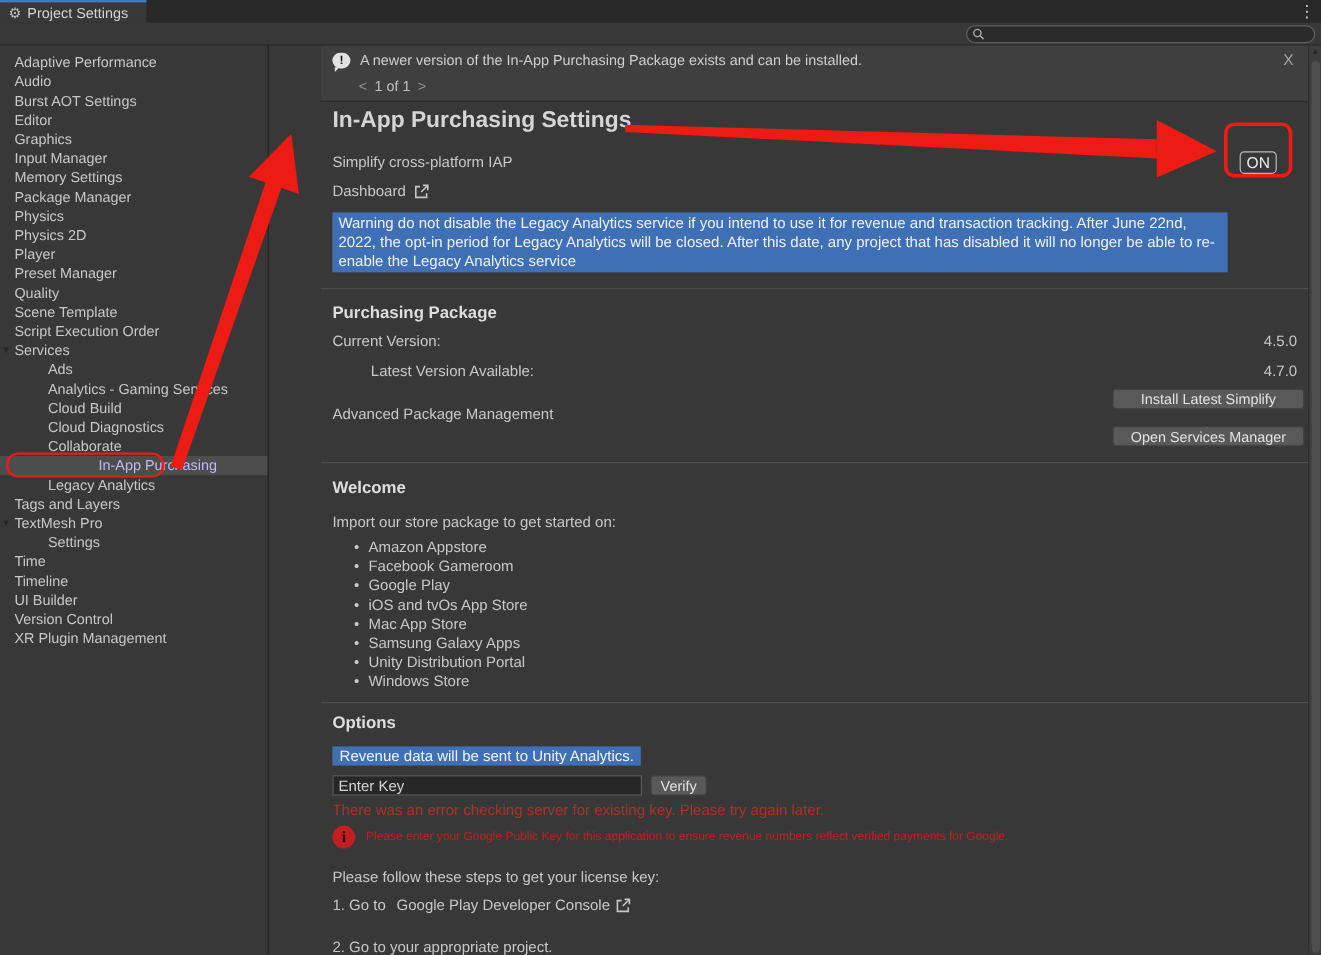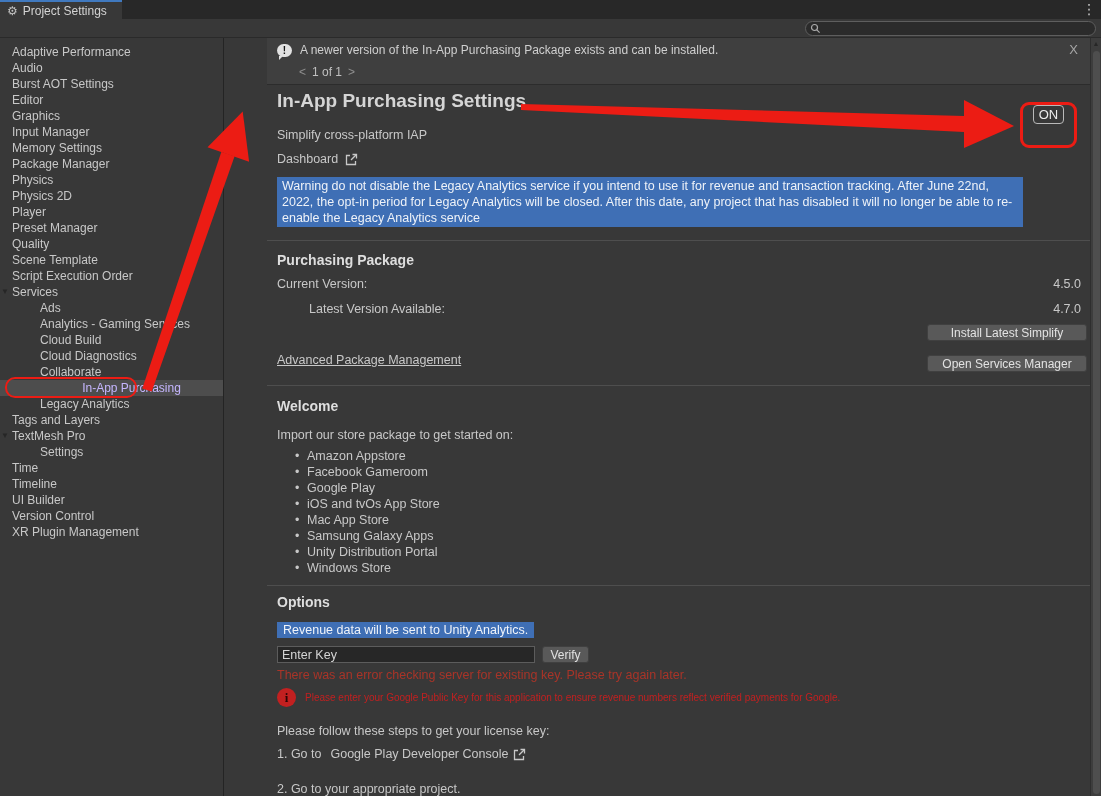--- a/index.html
+++ b/index.html
@@ -74,21 +74,21 @@
   .sec-head{left:10px;font-weight:bold;font-size:14px;color:var(--text-bright);}
   .pp-head{top:214px;} .welcome-head{top:360px;} .options-head{top:556px;}
   .vrow{left:10px;right:9px;display:flex;justify-content:space-between;font-size:12.5px;}
   .cv{top:239px;} .lv{top:264px;margin-left:32px;}
   .ubtn{
     background:#595959;border:1px solid #404040;border-radius:3px;color:#e2e2e2;
     font-family:inherit;font-size:12px;height:17px;line-height:14px;cursor:pointer;
   }
   .btn-right{position:absolute;right:3px;width:160px;}
   .install{top:286px;} .openpm{top:317px;}
-  .adv-label{left:10px;top:315px;text-decoration:underline;}
+  .adv-label{left:10px;top:300px;}
   .welcome-intro{left:10px;top:390px;}
   .stores{left:28px;top:410px;list-style:none;}
   .stores li{height:16px;line-height:16px;font-size:12.5px;color:#c8c8c8;padding-left:12px;position:relative;}
   .stores li::before{content:"•";position:absolute;left:0;color:#c8c8c8;}
   .analytics-note{left:10px;top:584px;display:inline-block;background:var(--accent-blue,#3f6fb5);color:#f0f4fa;padding:1px 6px;font-size:12.5px;}
   .key-row{left:10px;top:608px;display:flex;align-items:center;gap:7px;}
   .key-input{width:258px;height:17px;background:#272727;border:1px solid #5c5c5c;color:#d5d5d5;font-family:inherit;font-size:12.5px;padding:0 4px;outline:none;}
   .verify{width:47px;}
   .error-text{left:10px;top:630px;color:var(--error-red,#a93428);font-size:12.5px;}
   .google-warning{left:10px;top:650px;display:flex;align-items:center;gap:9px;}
@@ -100,21 +100,21 @@
   .google-warning .msg{color:var(--bright-red,#c22020);font-size:10px;}
   .steps-intro{left:10px;top:686px;}
   .step1{left:10px;top:709px;display:flex;align-items:center;gap:5px;}
   .step1 .lnk{margin-left:4px;cursor:pointer;}
   .step2{left:10px;top:744px;}
 
   
   .on-group{
     position:absolute;left:753px;top:64px;width:57px;height:46px;
     border:3px solid var(--annot-red,#ec1c14);border-radius:9px;
-    display:flex;align-items:flex-start;justify-content:center;background:transparent;
+    display:flex;align-items:flex-end;justify-content:center;background:transparent;
   }
   .on-btn{background:transparent;border:1px solid #b9b9b9;border-radius:4px;color:#ececec;font-family:inherit;font-size:13px;padding:1px 5px;cursor:pointer;}
 
   
   .annot-layer{position:absolute;left:0;top:0;width:1101px;height:796px;pointer-events:none;z-index:50;}
   .annot-box{position:absolute;left:5px;top:377px;width:132px;height:21px;border:2px solid var(--annot-red,#ec1c14);border-radius:10px;}
   .annot-svg{position:absolute;left:0;top:0;}
 </style>
 </head>
 <body>

